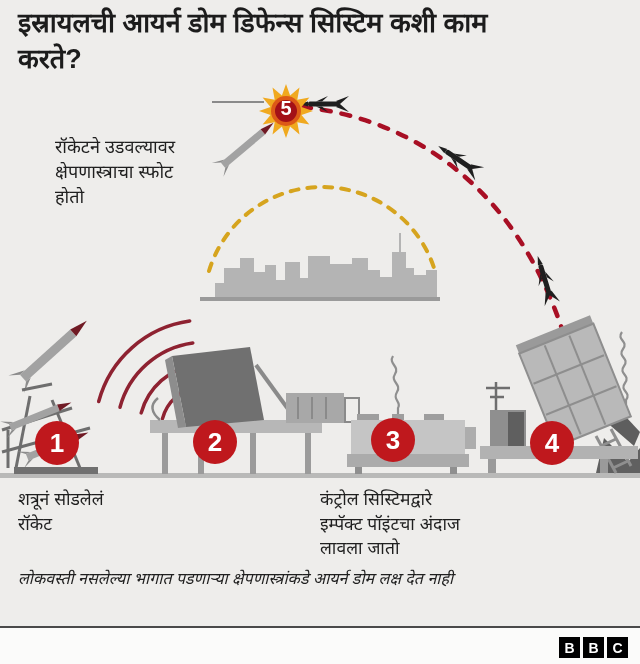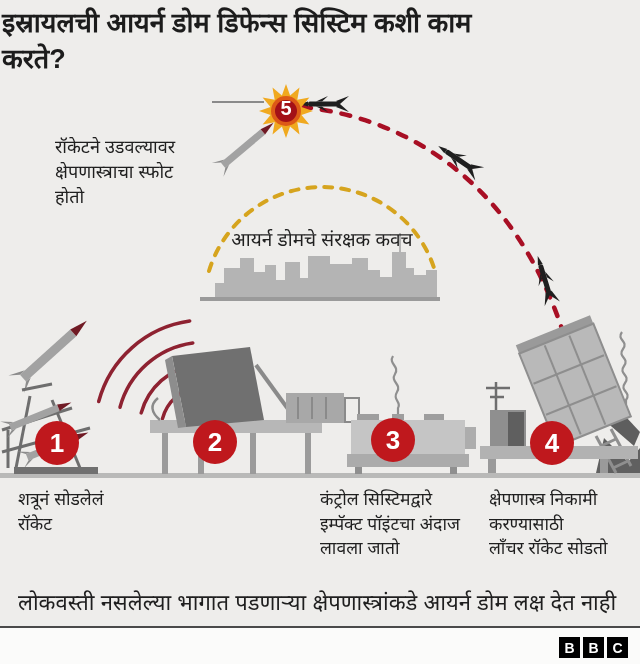--- a/index.html
+++ b/index.html
@@ -1,29 +1,29 @@
 <!DOCTYPE html>
 <html><head>
 <meta charset="utf-8">
 <style>
   html,body{margin:0;padding:0;background:#ffffff;}
   .canvas{position:relative;width:640px;height:664px;background:#eeedeb;overflow:hidden;
           font-family:"Liberation Sans","DejaVu Sans",sans-serif;color:#1f1f1f;}
   .abs{position:absolute;}
   .pre{white-space:pre-line;}
-  .title{left:2px;top:6px;width:604px;font-size:27px;font-weight:700;line-height:1.32;color:#1c1c1c;}
+  .title{left:18px;top:6px;width:604px;font-size:27px;font-weight:700;line-height:1.32;color:#1c1c1c;}
   .annotation{left:55px;top:87px;width:190px;font-size:18px;line-height:1.38;margin-top:48px;}
   .leader{left:212px;top:101px;width:52px;height:2px;background:#8a8a8a;}
   .dome-label{left:207px;top:226px;width:230px;text-align:center;font-size:19px;}
   .step-label{top:487px;font-size:17.5px;line-height:1.4;}
   .step-1{left:18px;width:110px;}
   .step-2{left:130px;width:165px;}
   .step-3{left:320px;width:185px;}
   .step-4{left:489px;width:150px;}
-  .footnote{left:18px;top:586px;width:612px;font-size:22px;}
+  .footnote{left:18px;top:567px;width:612px;font-size:16px;font-style:italic;}
   .num-circle{width:44px;height:44px;border-radius:50%;background:#bf181d;color:#fff;
               display:flex;align-items:center;justify-content:center;
               font-size:26px;font-weight:700;z-index:5;}
   .c1{left:35px;top:421px;} .c2{left:193px;top:420px;} .c3{left:371px;top:418px;} .c4{left:530px;top:421px;}
   .burst-num{left:272px;top:97px;width:28px;text-align:center;color:#fff;font-size:20px;font-weight:700;z-index:6;}
   .divider{left:0;top:626px;width:640px;height:2px;background:#4a4a4a;}
   .footer-bg{left:0;top:628px;width:640px;height:36px;background:#fbfbfa;}
   .source{left:18px;top:636px;font-size:16.5px;color:#222;}
   .bbc{right:12px;top:637px;display:flex;gap:3px;}
   .bbc span{width:21px;height:21px;background:#000;color:#fff;display:flex;align-items:center;
@@ -170,35 +170,31 @@
 
   <div class="abs txt title pre">इस्रायलची आयर्न डोम डिफेन्स सिस्टिम कशी काम
 करते?</div>
 
   <div class="abs txt annotation pre">रॉकेटने उडवल्यावर
 क्षेपणास्त्राचा स्फोट
 होतो</div>
   <div class="abs leader"></div>
   <div class="abs burst-num">5</div>
 
-  <div class="abs txt dome-label">आयर्न डोमचे संरक्षक कवच</div>
 
   <div class="abs num-circle c1">1</div>
   <div class="abs num-circle c2">2</div>
   <div class="abs num-circle c3">3</div>
   <div class="abs num-circle c4">4</div>
 
   <div class="abs txt step-label step-1 pre">शत्रूनं सोडलेलं
 रॉकेट</div>
   <div class="abs txt step-label step-3 pre">कंट्रोल सिस्टिमद्वारे
 इम्पॅक्ट पॉइंटचा अंदाज
 लावला जातो</div>
-  <div class="abs txt step-label step-4 pre">क्षेपणास्त्र निकामी
-करण्यासाठी
-लाँचर रॉकेट सोडतो</div>
 
   <div class="abs txt footnote">लोकवस्ती नसलेल्या भागात पडणाऱ्या क्षेपणास्त्रांकडे आयर्न डोम लक्ष देत नाही</div>
 
   <div class="abs divider"></div>
   <div class="abs footer-bg"></div>
 
   <div class="abs bbc txt">
     <span>B</span>
     <span>B</span>
     <span>C</span>

